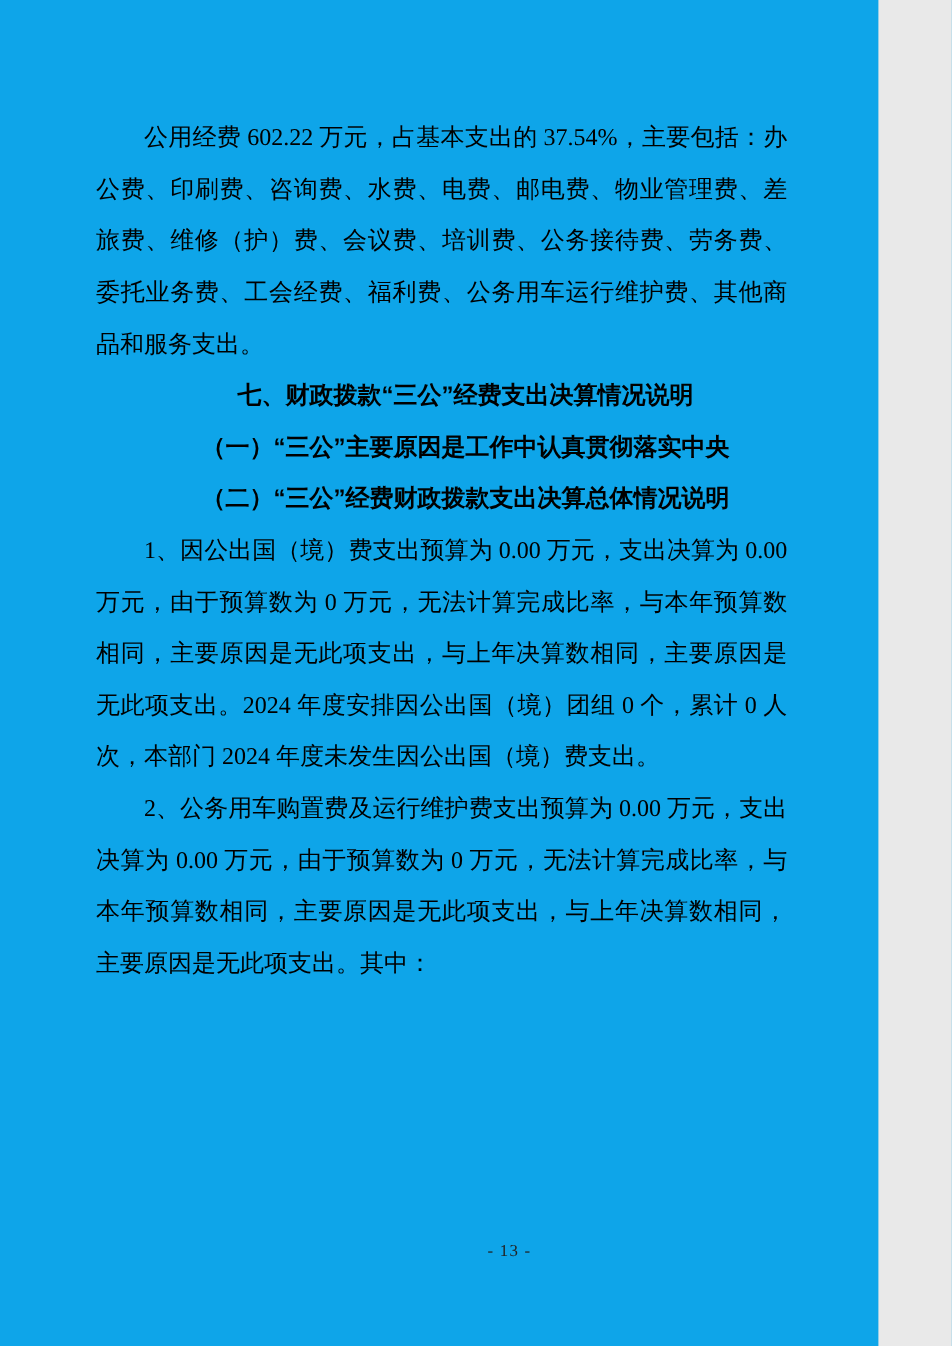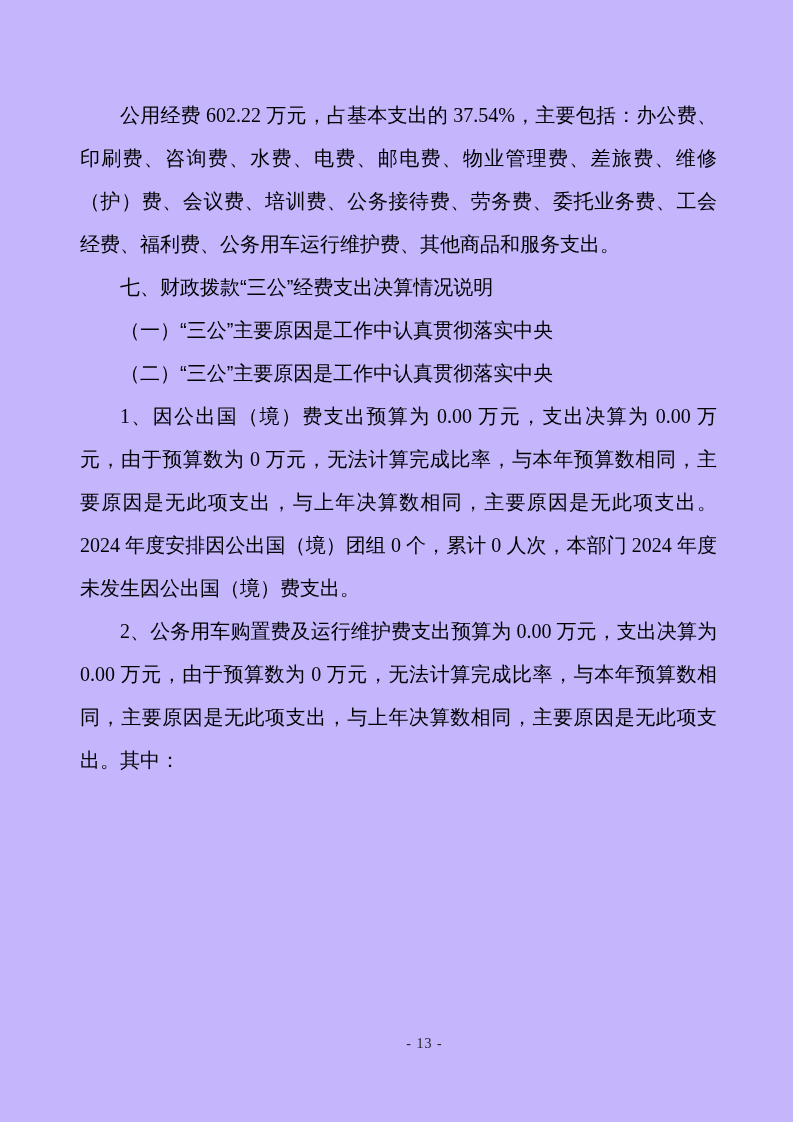--- a/index.html
+++ b/index.html
@@ -11,45 +11,45 @@
     width: 793px;
     height: 1122px;
     position: relative;
     overflow: hidden;
     font-family: "Liberation Serif", "DejaVu Serif", serif;
   }
   .page {
     position: absolute;
     left: 0;
     top: 0;
-    width: 793px;
+    width: 732px;
     height: 1122px;
-    background: #c4b5fd;
+    background: #0ea5e9;
     color: #000000;
   }
   .content {
     position: absolute;
     left: 80px;
     right: 76px;
     top: 94px;
   }
   .para {
     margin: 0;
     font-size: 20px;
     line-height: 43px;
     text-align: justify;
     text-indent: 2em;
     font-family: "Liberation Serif", "DejaVu Serif", serif;
     font-weight: normal;
     word-break: normal;
   }
   .para.heading {
     font-family: "Liberation Sans", "DejaVu Sans", sans-serif;
-    font-weight: normal;
-    text-align: left;
+    font-weight: bold;
+    text-align: center;
   }
   .footer {
     position: absolute;
     left: 12px;
     top: 1036px;
     width: 793px;
     text-align: center;
     font-size: 14px;
     letter-spacing: 1px;
     color: #222222;
@@ -58,18 +58,18 @@
   }
 </style>
 </head>
 <body>
 
 <div class="page">
   <div class="content">
     <p class="para body">公用经费 602.22 万元，占基本支出的 37.54%，主要包括：办公费、印刷费、咨询费、水费、电费、邮电费、物业管理费、差旅费、维修（护）费、会议费、培训费、公务接待费、劳务费、委托业务费、工会经费、福利费、公务用车运行维护费、其他商品和服务支出。</p>
     <p class="para heading">七、财政拨款“三公”经费支出决算情况说明</p>
     <p class="para heading">（一）“三公”主要原因是工作中认真贯彻落实中央</p>
-    <p class="para heading">（二）“三公”主要原因是工作中认真贯彻落实中央</p>
+    <p class="para heading">（二）“三公”经费财政拨款支出决算总体情况说明</p>
     <p class="para body">1、因公出国（境）费支出预算为 0.00 万元，支出决算为 0.00 万元，由于预算数为 0 万元，无法计算完成比率，与本年预算数相同，主要原因是无此项支出，与上年决算数相同，主要原因是无此项支出。2024 年度安排因公出国（境）团组 0 个，累计 0 人次，本部门 2024 年度未发生因公出国（境）费支出。</p>
     <p class="para body">2、公务用车购置费及运行维护费支出预算为 0.00 万元，支出决算为 0.00 万元，由于预算数为 0 万元，无法计算完成比率，与本年预算数相同，主要原因是无此项支出，与上年决算数相同，主要原因是无此项支出。其中：</p>
   </div>
   <div class="footer">- 13 -</div>
 </div>
 
 </body></html>

